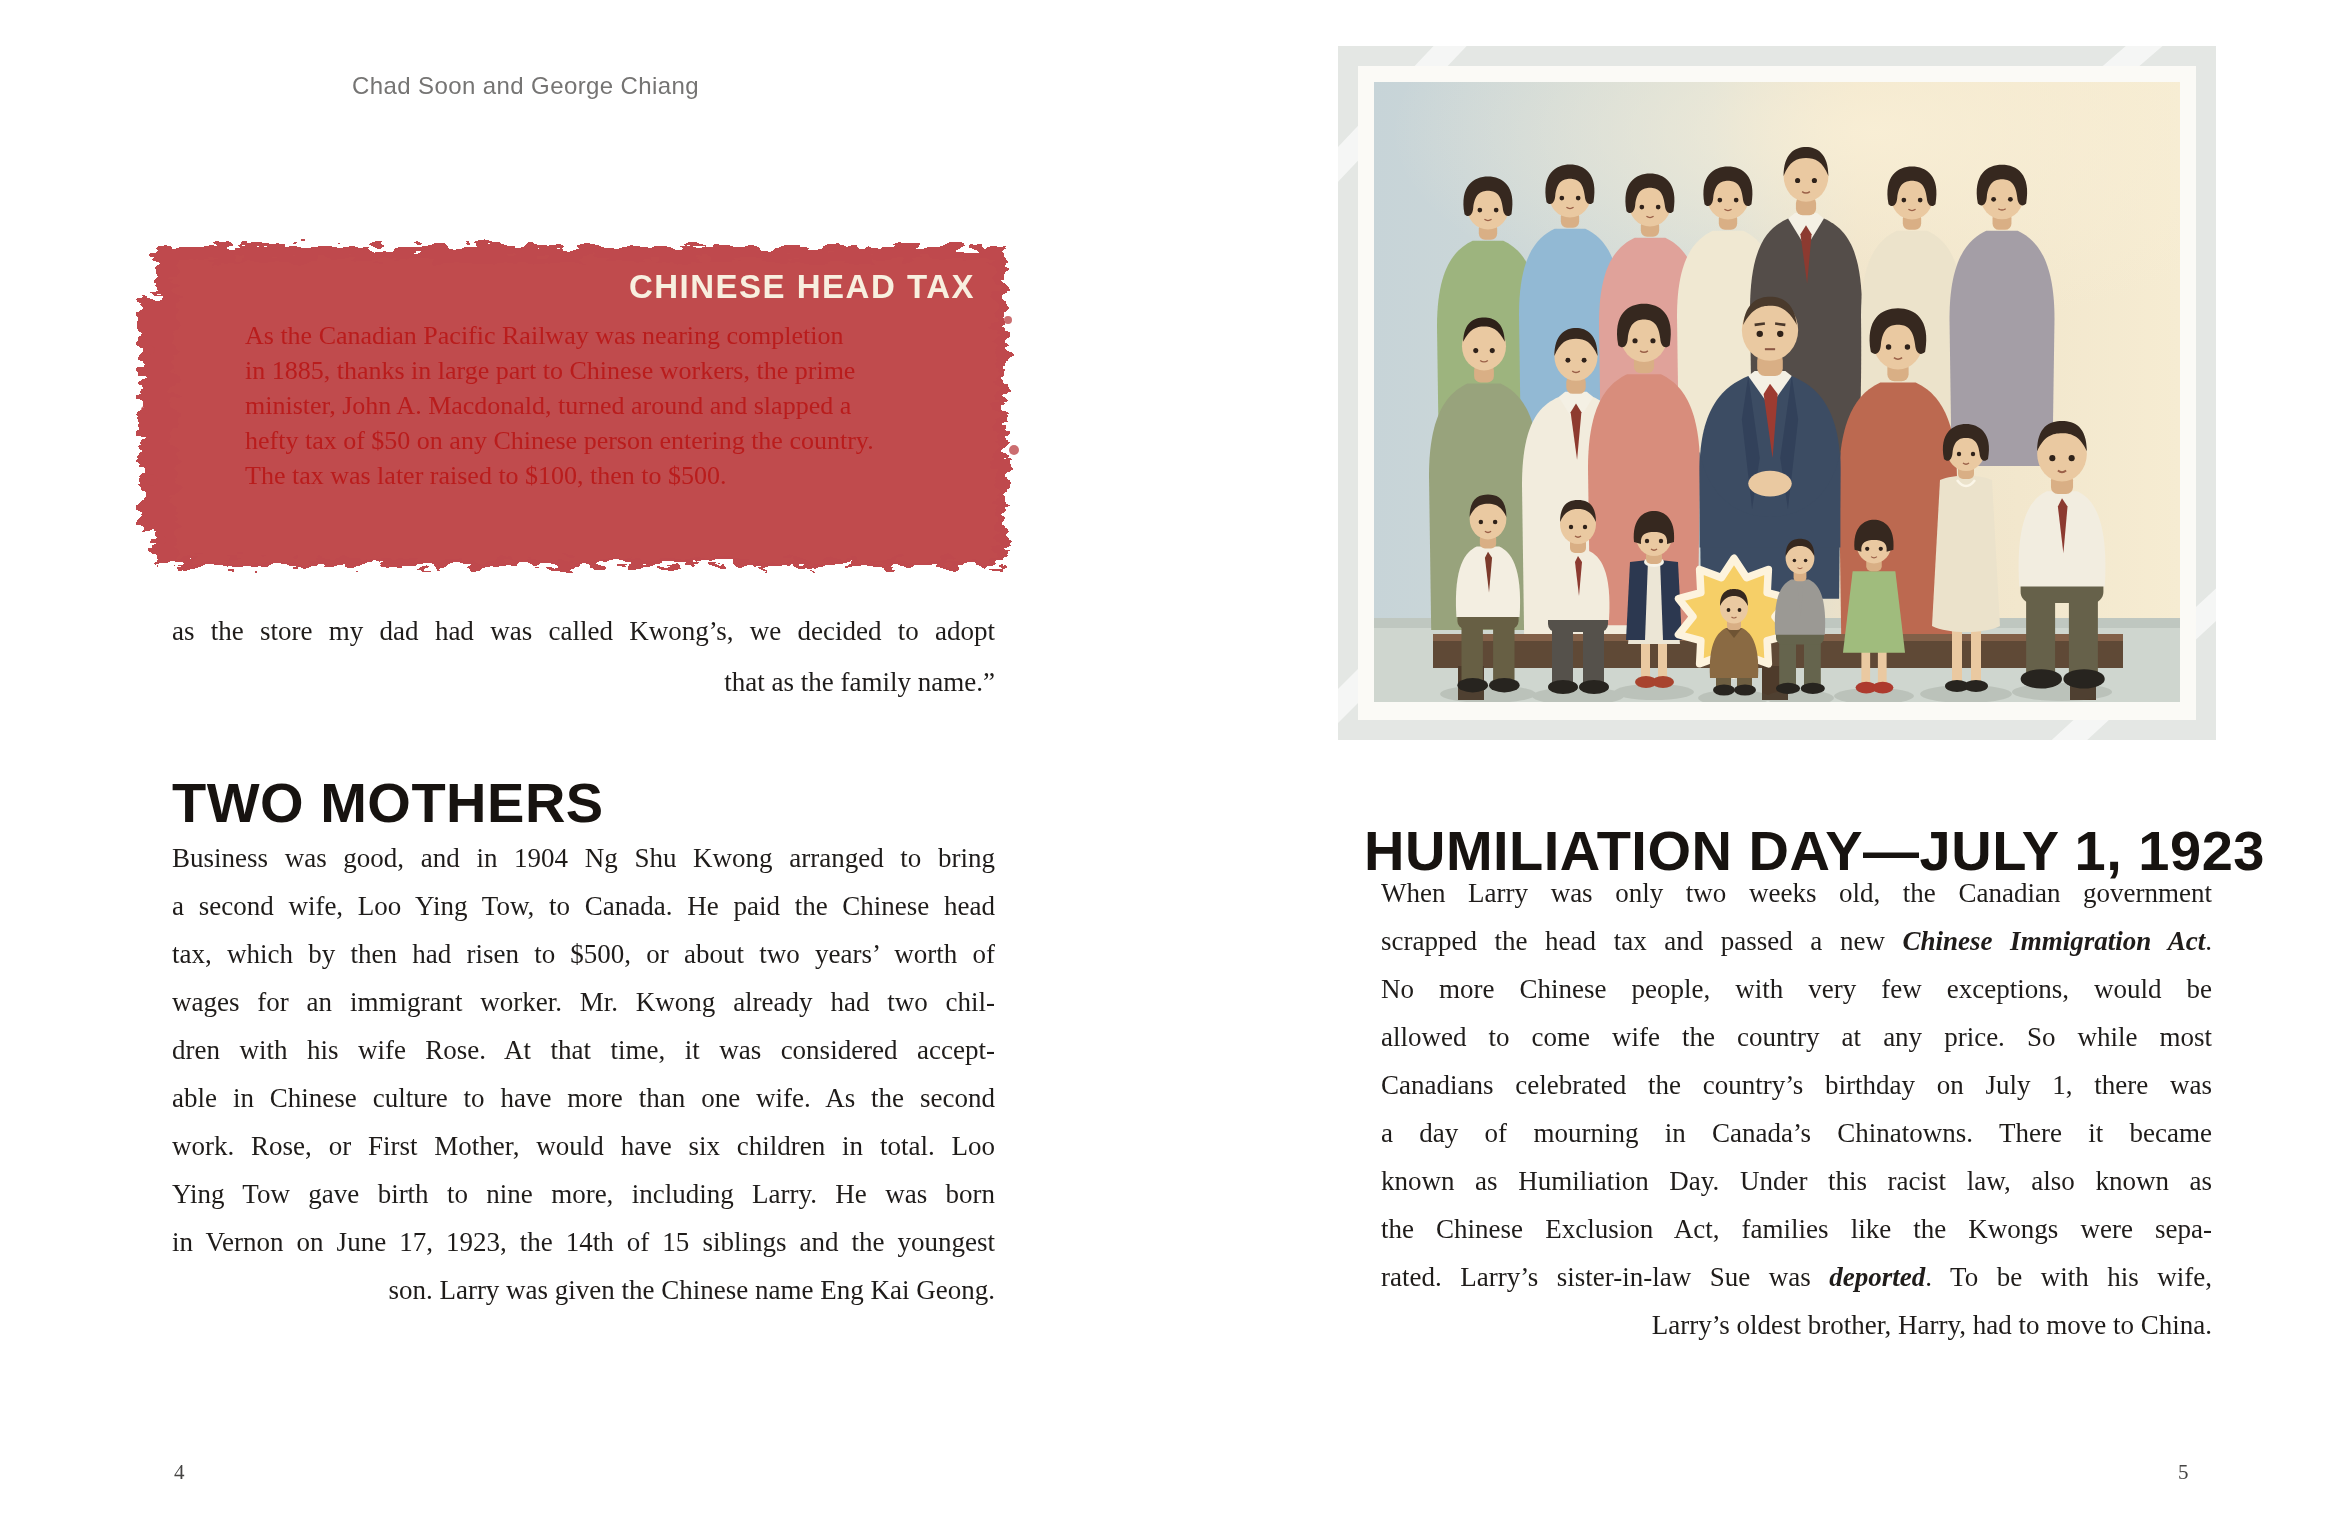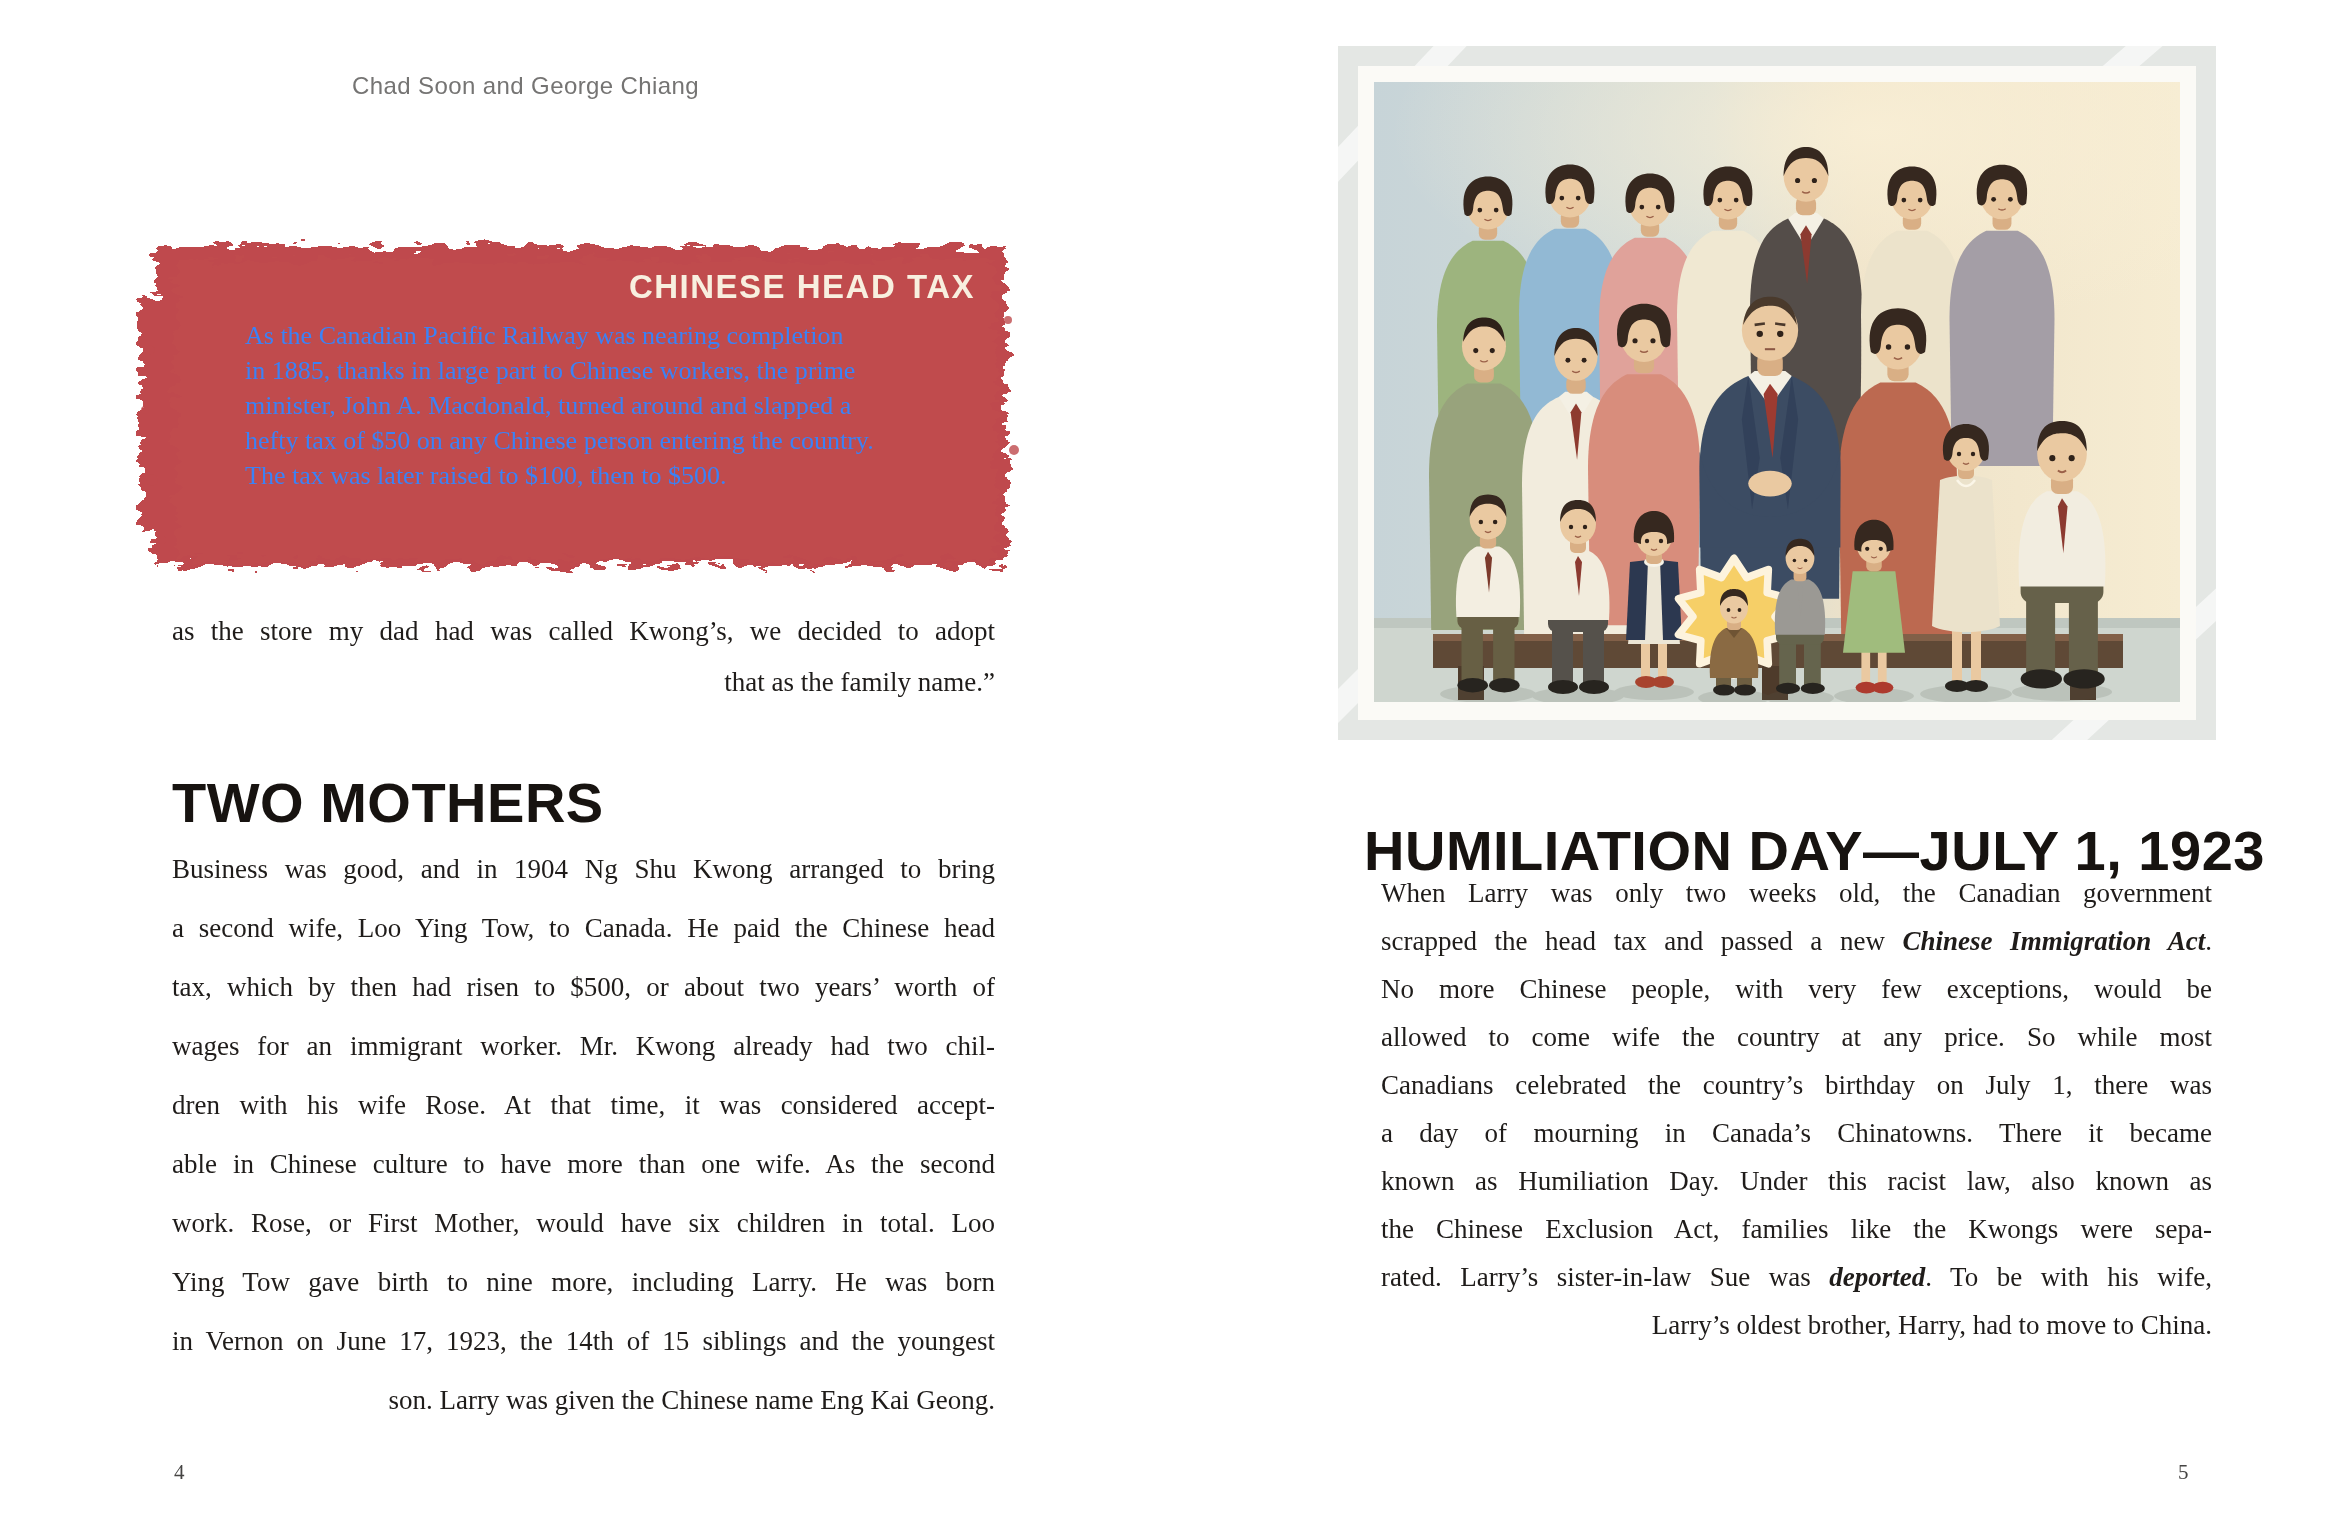--- a/index.html
+++ b/index.html
@@ -14,27 +14,27 @@
     font-size:24px;color:#757473;letter-spacing:.4px;
   }
   
   .callout{left:136px;top:230px;width:888px;height:356px;}
   .callout svg.bg{position:absolute;left:0;top:0;}
   .callout .content{position:absolute;left:109px;top:38px;width:730px;}
   .callout-title{
     font-family:"Liberation Sans",sans-serif;font-weight:bold;
     font-size:33px;letter-spacing:1.5px;color:#f8efdf;margin-bottom:12px;text-align:right;
   }
-  .callout-line{font-size:26px;line-height:35px;color:#3b82f6;}
+  .callout-line{font-size:26px;line-height:35px;color:#b91c1c;}
   
   .textcol{width:823px;}
   .line{height:51px;font-size:27px;}
   .jline{text-align:justify;text-align-last:justify;}
   .lline{text-align:right;}
-  .b2 .line{height:48px;margin-top:11px;}
+  .b2 .line{height:48px;}
   .bi{font-weight:bold;font-style:italic;}
   .intro{left:172px;top:616px;}
   .h-display{
     font-family:"Liberation Sans",sans-serif;font-weight:bold;
     font-size:56px;color:#171310;letter-spacing:.5px;white-space:nowrap;
   }
   .h-two{left:172px;top:770px;}
   .body2{left:172px;top:843px;}
   .h-hum{left:1364px;top:818px;}
   .body3{left:1364px;top:878px;width:848px;}

